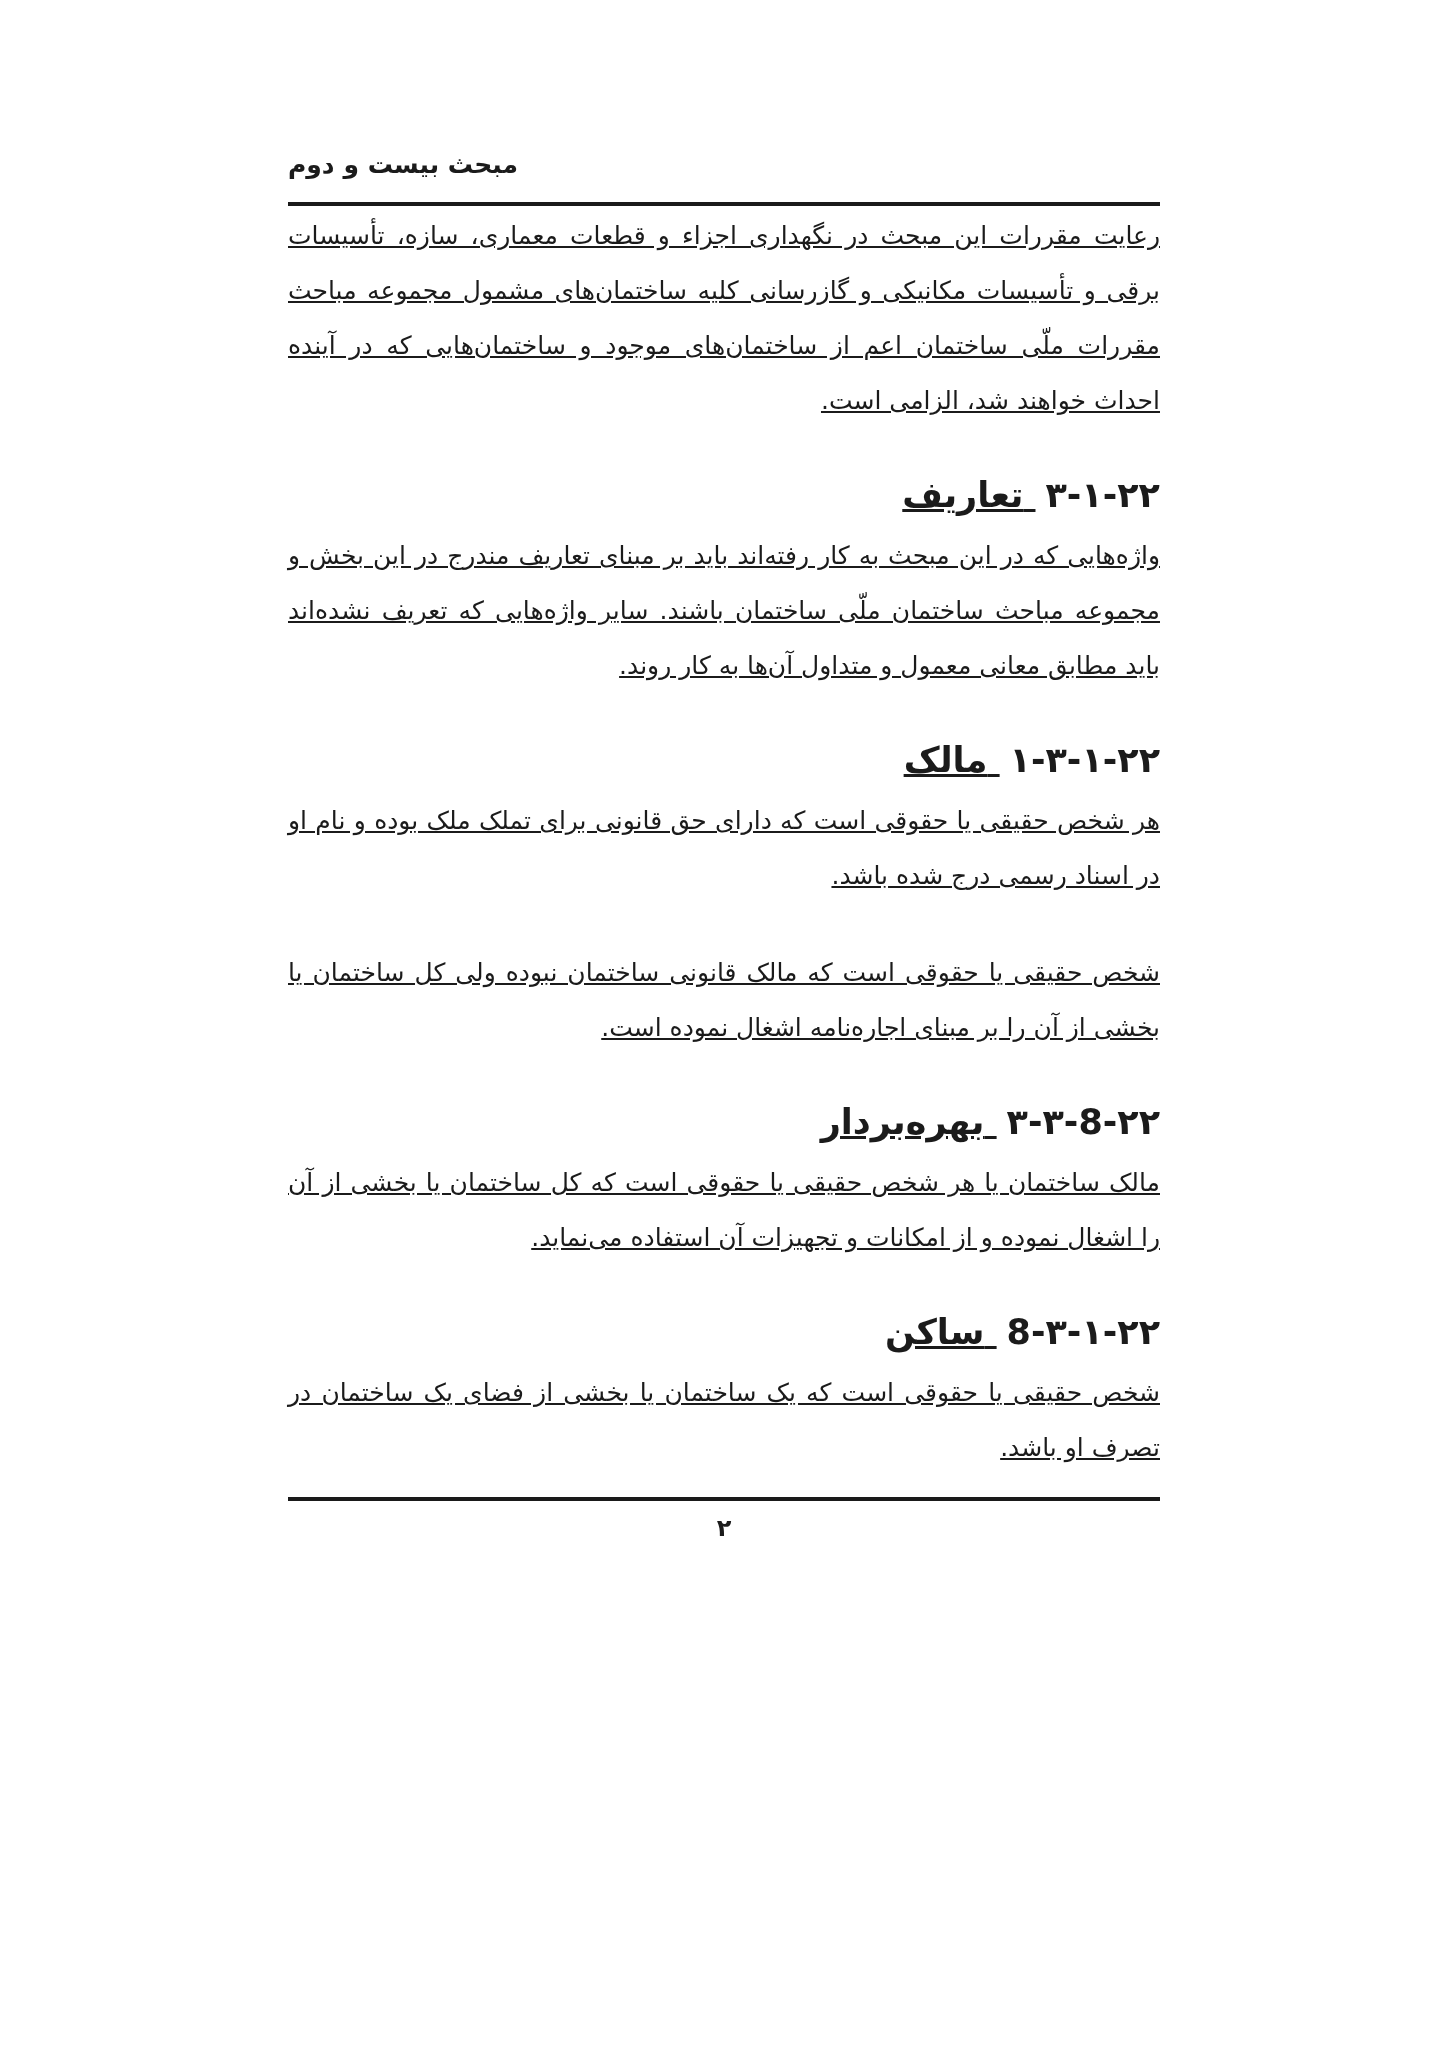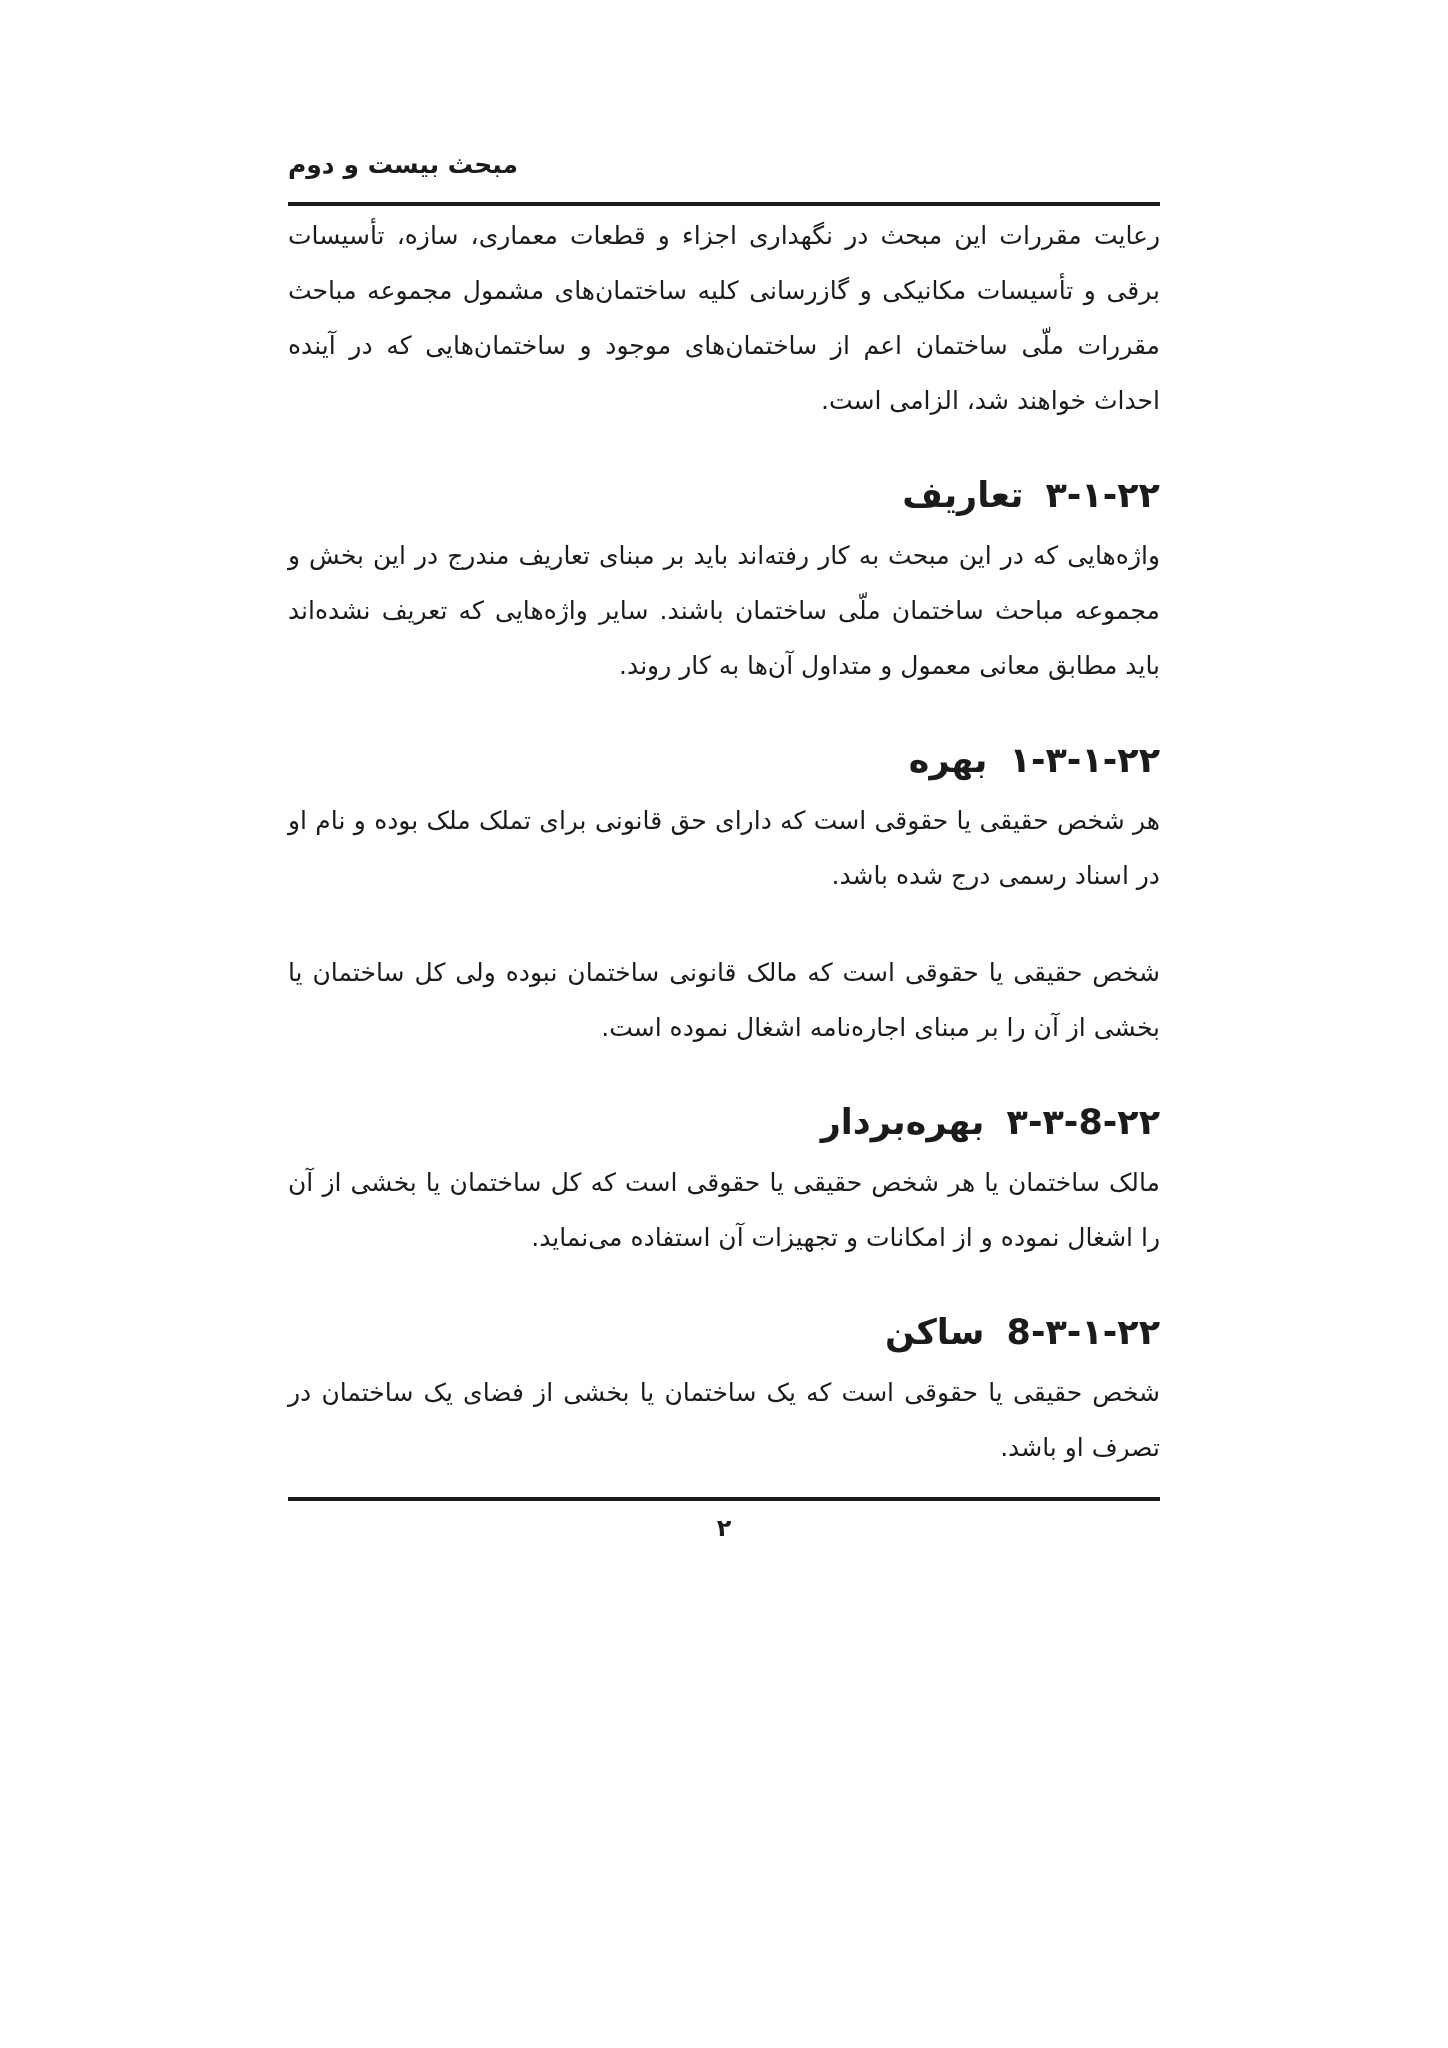--- a/index.html
+++ b/index.html
@@ -37,20 +37,21 @@
     line-height: 34px;
   }
 
   
   .content {
     position: absolute;
     left: 288px;
     top: 200px;
     width: 872px;
     direction: rtl;
+    text-decoration: underline;
   }
 
   .content p.body-text {
     font-size: 25px;
     line-height: 55px;
     text-align: justify;
     text-justify: inter-word;
     margin-top: 8px;
   }
 
@@ -112,21 +113,21 @@
       <h2>
         <span class="sec-num">۲۲-۱-۳</span>
         <span>تعاریف</span>
       </h2>
       <p class="body-text">واژه‌هایی که در این مبحث به کار رفته‌اند باید بر مبنای تعاریف مندرج در این بخش و مجموعه مباحث ساختمان ملّی ساختمان باشند. سایر واژه‌هایی که تعریف نشده‌اند باید مطابق معانی معمول و متداول آن‌ها به کار روند.</p>
     </div>
 
     <div class="section">
       <h2>
         <span class="sec-num">۲۲-۱-۳-۱</span>
-        <span>بهره</span>
+        <span>مالک</span>
       </h2>
       <p class="body-text">هر شخص حقیقی یا حقوقی است که دارای حق قانونی برای تملک ملک بوده و نام او در اسناد رسمی درج شده باشد.</p>
     </div>
 
     <div class="section">
       <p class="body-text">شخص حقیقی یا حقوقی است که مالک قانونی ساختمان نبوده ولی کل ساختمان یا بخشی از آن را بر مبنای اجاره‌نامه اشغال نموده است.</p>
     </div>
 
     <div class="section">
       <h2>

